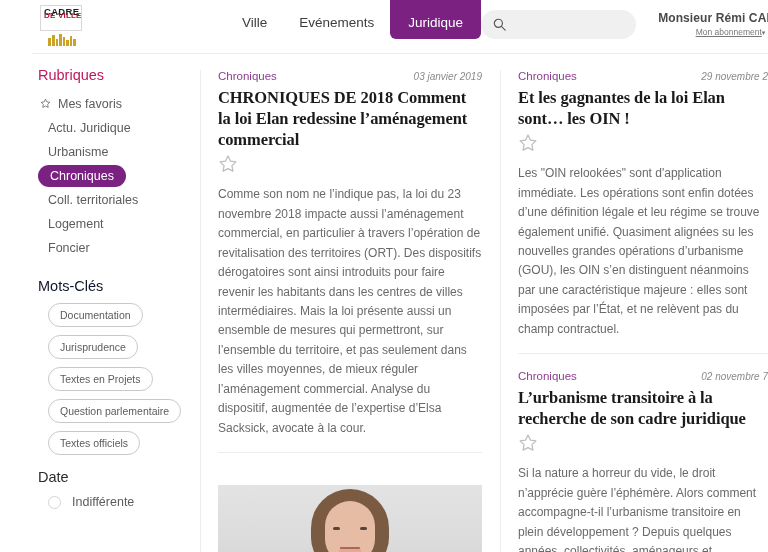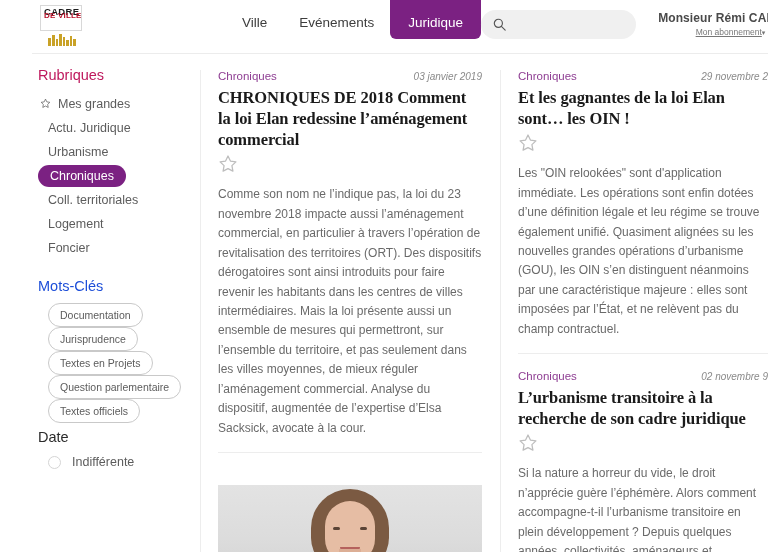--- a/index.html
+++ b/index.html
@@ -207,32 +207,33 @@
     border-radius: 13px;
     padding: 4px 12px 4px 12px;
     margin-left: 38px;
     margin-top: 1px;
     margin-bottom: 1px;
   }
   .side-item-wrap { padding: 0; }
 
   .side-title2 {
     font-size: 14.5px;
-    color: #1d4ed8;
+    color: #0f172a;
     padding: 18px 0 9px 38px;
   }
 
   .tag-list { padding-left: 48px; }
   .tag {
     display: inline-block;
     border: 1px solid #c9c9c9;
     border-radius: 14px;
     font-size: 10.5px;
     color: #5c5c5c;
     padding: 5px 11px;
+    margin-bottom: 8px;
     cursor: pointer;
     background: #fff;
     white-space: nowrap;
   }
 
   .side-title3 {
     font-size: 14.5px;
     color: #2b2b2b;
     padding: 6px 0 8px 38px;
   }
@@ -432,21 +433,21 @@
 
   <div class="sidebar">
 
     <div class="side-title">Rubriques</div>
 
     <div class="side-list">
       <div class="side-item fav">
         <svg class="star-ico" viewBox="0 0 24 24">
           <path d="M12 2.4l2.9 6.1 6.6.9-4.8 4.6 1.2 6.6L12 17.5 6.1 20.6l1.2-6.6-4.8-4.6 6.6-.9z" fill="none" stroke="#5c5c5c" stroke-width="1.6" stroke-linejoin="round"></path>
         </svg>
-        <span>Mes grandes</span>
+        <span>Mes favoris</span>
       </div>
       <div class="side-item">Actu. Juridique</div>
       <div class="side-item">Urbanisme</div>
       <div class="side-item-wrap">
         <div class="side-item active">Chroniques</div>
       </div>
       <div class="side-item">Coll. territoriales</div>
       <div class="side-item">Logement</div>
       <div class="side-item">Foncier</div>
     </div>
@@ -516,21 +517,21 @@
         <svg class="fav-star" viewBox="0 0 24 24">
           <path d="M12 2.4l2.9 6.1 6.6.9-4.8 4.6 1.2 6.6L12 17.5 6.1 20.6l1.2-6.6-4.8-4.6 6.6-.9z" fill="none" stroke="#bdbdbd" stroke-width="1.5" stroke-linejoin="round"></path>
         </svg>
       </div>
       <div class="excerpt">Les "OIN relookées" sont d'application immédiate. Les opérations sont enfin dotées d’une définition légale et leu régime se trouve également unifié. Quasiment alignées su les nouvelles grandes opérations d’urbanisme (GOU), les OIN s’en distinguent néanmoins par une caractéristique majeure : elles sont imposées par l’État, et ne relèvent pas du champ contractuel.</div>
     </div>
 
     <div class="card">
       <div class="card-top">
         <div class="cat">Chroniques</div>
-        <div class="date">02 novembre 9</div>
+        <div class="date">02 novembre 7</div>
       </div>
       <div class="title-row">
         <div class="title">L’urbanisme transitoire à la recherche de son cadre juridique</div>
         <svg class="fav-star" viewBox="0 0 24 24">
           <path d="M12 2.4l2.9 6.1 6.6.9-4.8 4.6 1.2 6.6L12 17.5 6.1 20.6l1.2-6.6-4.8-4.6 6.6-.9z" fill="none" stroke="#bdbdbd" stroke-width="1.5" stroke-linejoin="round"></path>
         </svg>
       </div>
       <div class="excerpt">Si la nature a horreur du vide, le droit n’apprécie guère l’éphémère. Alors comment accompagne-t-il l’urbanisme transitoire en plein développement ? Depuis quelques années, collectivités, aménageurs et promoteurs délivren ainsi des conventions à des collectifs qui redonnent vie à des friches et des bâtiments inoccupés en amont des chantiers. Leur transformation éphémère en lieux attracti et fédérateurs rencontre un vrai engouement, et vise à</div>
     </div>
   </div>

